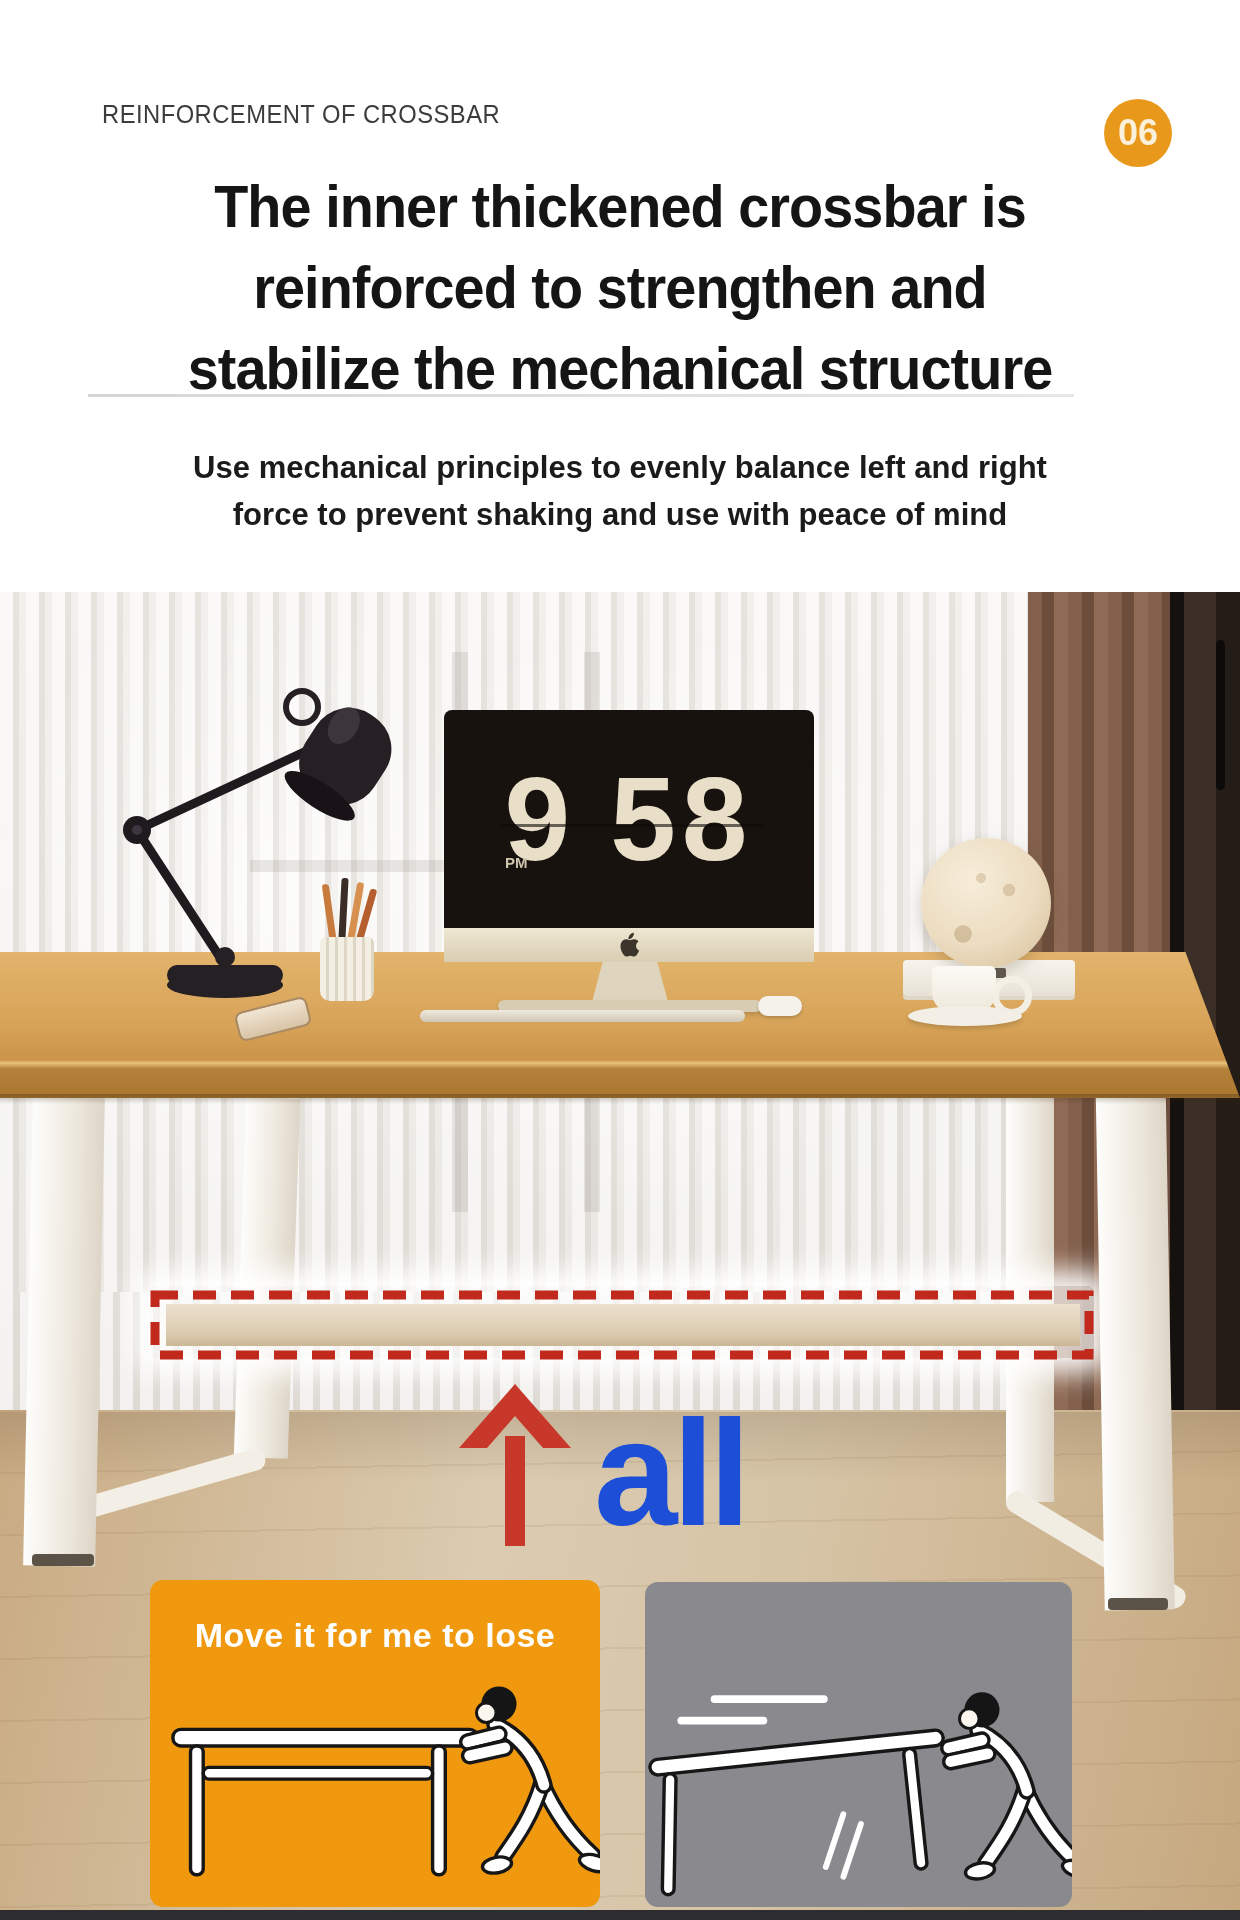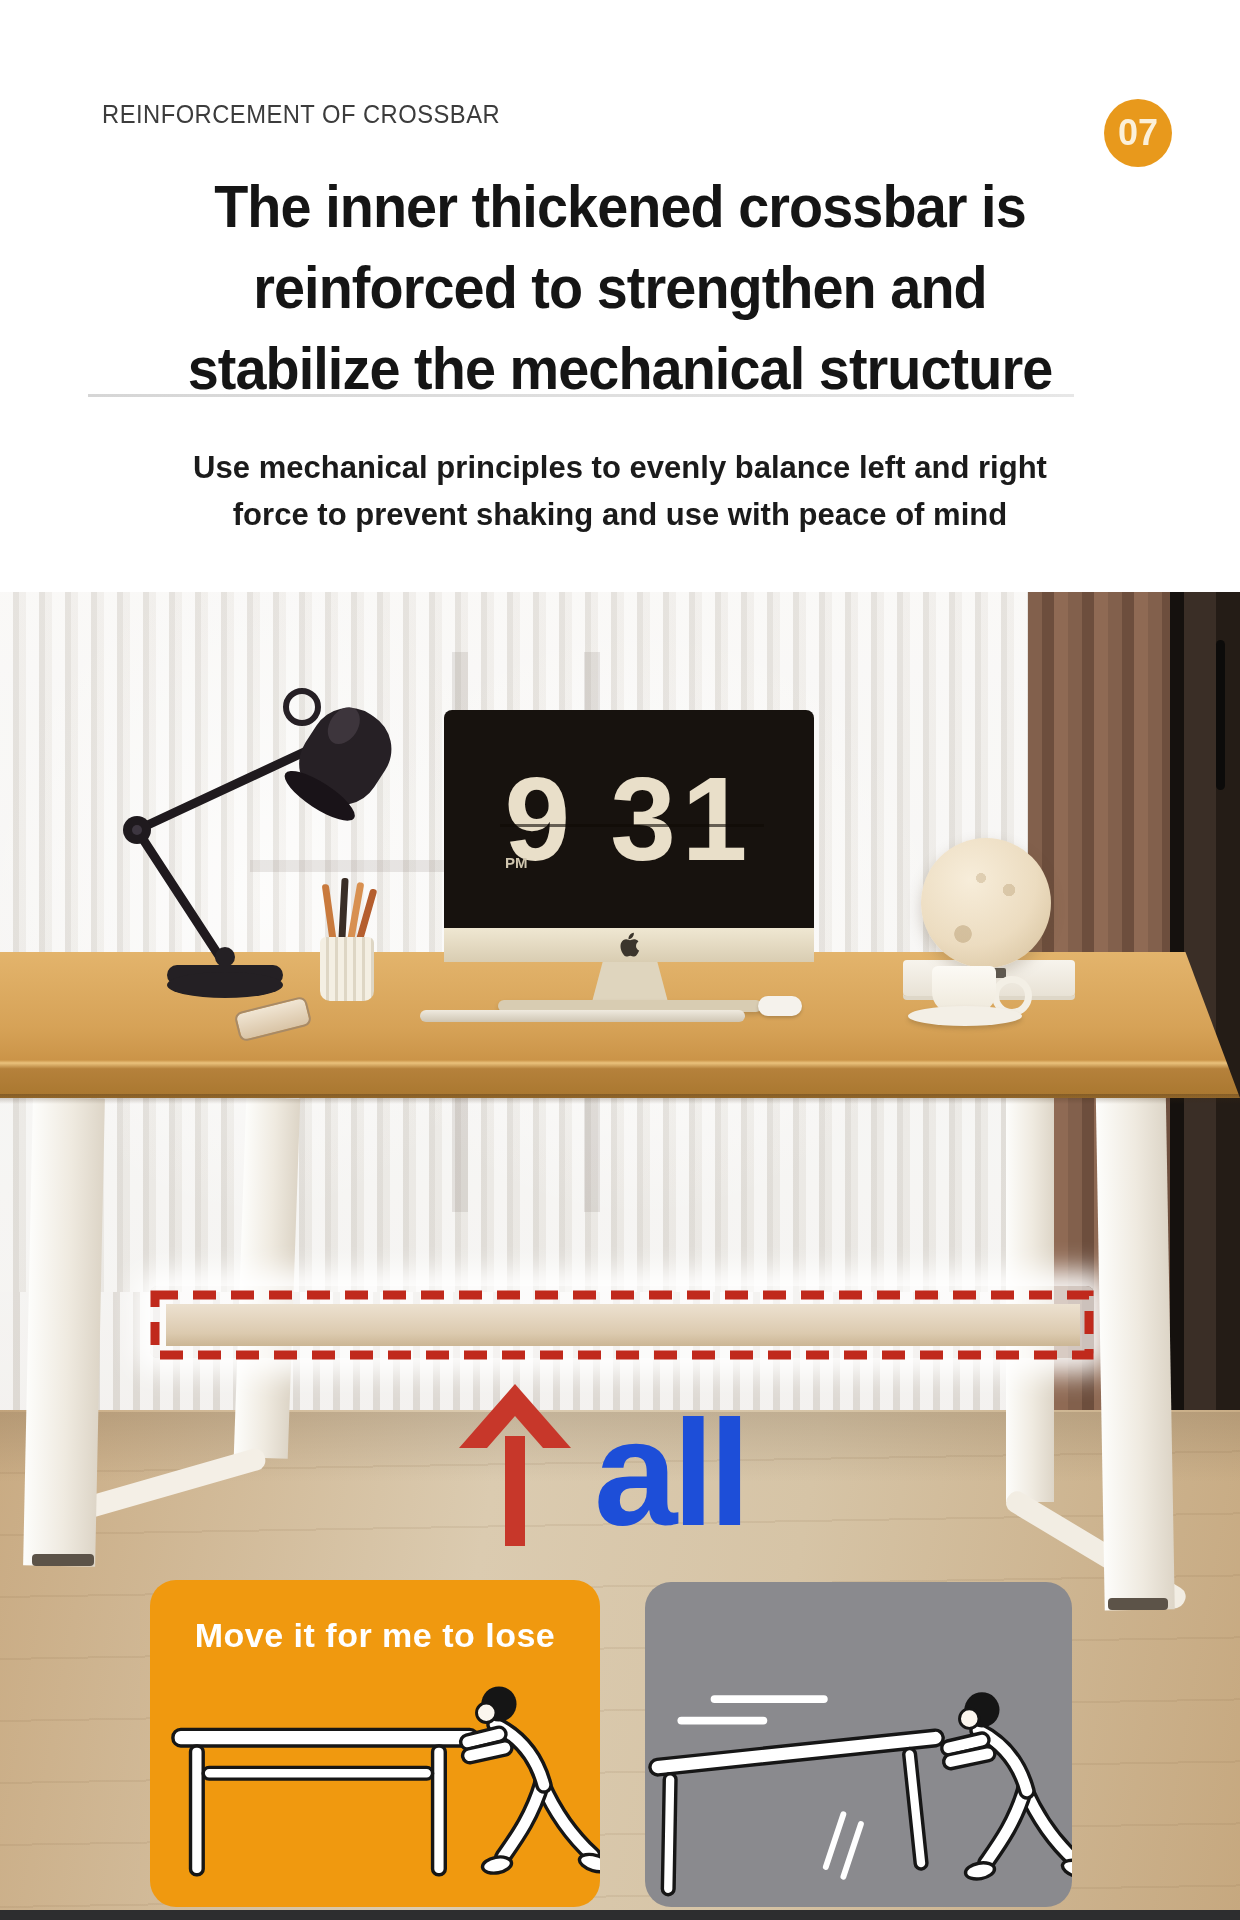--- a/index.html
+++ b/index.html
@@ -88,38 +88,38 @@
       box-shadow:0 4px 0 #ded7c8;}
   #book-label{left:948px;top:376px;width:58px;height:10px;background:#3a352e;border-radius:2px;opacity:.8;}
   #cup{left:932px;top:374px;width:64px;height:48px;border-radius:6px 6px 22px 22px;background:linear-gradient(#fcfaf5,#eee8da);}
   #cup-handle{left:992px;top:384px;width:26px;height:26px;border:7px solid #f3efe5;border-radius:50%;}
   #saucer{left:908px;top:414px;width:114px;height:20px;border-radius:50%;background:#f3efe6;box-shadow:0 3px 4px rgba(90,70,40,.25);}
 
   
   #ann-text{left:594px;top:806px;font-size:150px;font-weight:700;color:#1d4ed8;letter-spacing:-5px;line-height:1;}
 
   
-  .panel{border-radius:26px;overflow:hidden;}
+  .panel{border-radius:13px;overflow:hidden;}
   #panel-left{left:150px;top:988px;width:450px;height:327px;background:#f0990f;}
   #panel-right{left:645px;top:990px;width:427px;height:325px;background:#8a8a8e;}
   #panel-caption{position:absolute;left:0;top:36px;width:100%;text-align:center;
       font-size:34px;font-weight:700;color:#fff;letter-spacing:.5px;}
   .illus{position:absolute;left:0;top:0;width:100%;height:100%;}
   .tb{fill:#ffffff;stroke:#161616;stroke-width:3.5;}
   .ol{stroke:#161616;stroke-width:18;fill:none;stroke-linecap:round;}
   .fl{stroke:#ffffff;stroke-width:11;fill:none;stroke-linecap:round;}
   #bottom-strip{left:0;top:1910px;width:1240px;height:10px;background:#2d2d2f;}
 </style>
 </head>
 <body>
 
 <div id="page">
 
   <div class="abs" id="eyebrow">REINFORCEMENT OF CROSSBAR</div>
-  <div class="abs" id="badge">07</div>
+  <div class="abs" id="badge">06</div>
   <div class="abs" id="title">
     <div>The inner thickened crossbar is</div>
     <div>reinforced to strengthen and</div>
     <div>stabilize the mechanical structure</div>
   </div>
   <div class="abs" id="divider"></div>
   <div class="abs" id="subtitle">
     <div>Use mechanical principles to evenly balance left and right</div>
     <div>force to prevent shaking and use with peace of mind</div>
   </div>
@@ -173,21 +173,21 @@
 
     <div class="abs pencil" style="left:326px;top:292px;background:#c97a3d;transform:rotate(-8deg);"></div>
     <div class="abs pencil" style="left:340px;top:286px;background:#3a2e26;transform:rotate(3deg);"></div>
     <div class="abs pencil" style="left:352px;top:290px;background:#d89050;transform:rotate(10deg);"></div>
     <div class="abs pencil" style="left:362px;top:296px;background:#b55e2e;transform:rotate(16deg);"></div>
     <div class="abs" id="pencil-cup"></div>
     <div class="abs" id="phone"></div>
 
     <div class="abs" id="monitor-screen">
       <span class="digit">9</span>
-      <span class="digit">31</span>
+      <span class="digit">58</span>
     </div>
     <div class="abs" id="clock-split"></div>
     <div class="abs" id="clock-pm">PM</div>
     <div class="abs" id="monitor-chin">
       <svg width="22" height="26" viewBox="0 0 26 30">
         <path d="M17.5 5.3c1.5-1.8 1.3-4.4 1.2-4.8-1.9.2-3.9 1.3-5 2.9-1.1 1.4-1.5 3.2-1.2 4.7 1.9.1 3.9-1 5-2.8zM21.3 16.2c-.1-3.4 2.8-5.1 2.9-5.2-1.6-2.3-4-2.6-4.9-2.7-2.1-.2-4.1 1.2-5.1 1.2-1.1 0-2.7-1.2-4.5-1.2-2.3 0-4.4 1.3-5.6 3.4-2.4 4.1-.6 10.2 1.7 13.6 1.1 1.6 2.5 3.5 4.3 3.4 1.7-.1 2.4-1.1 4.4-1.1 2 0 2.7 1.1 4.5 1.1 1.8 0 3-1.7 4.1-3.3 1.3-1.9 1.9-3.7 1.9-3.8-.1-.1-3.6-1.5-3.7-5.4z" fill="#3b352c"></path>
       </svg>
     </div>
     <div class="abs" id="monitor-neck"></div>
     <div class="abs" id="monitor-base"></div>

